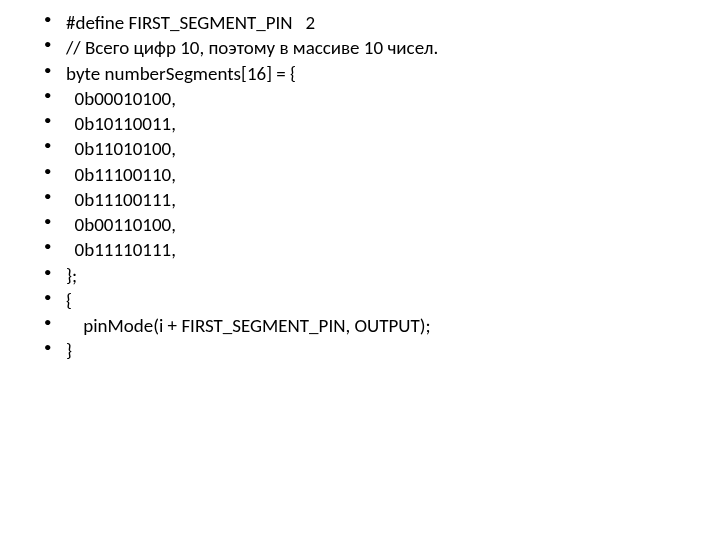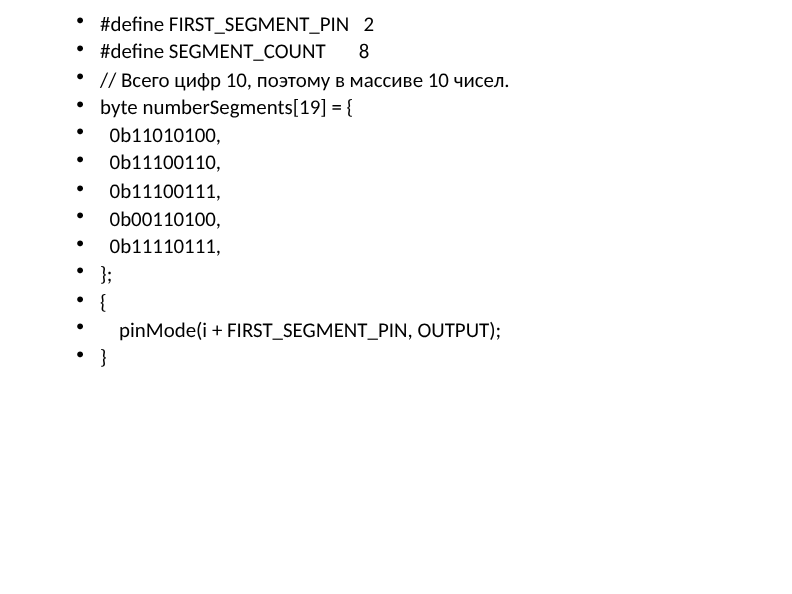--- a/index.html
+++ b/index.html
@@ -11,21 +11,21 @@
       width: 720px;
       height: 540px;
       background: #ffffff;
       font-family: Calibri, "Segoe UI", Arial, sans-serif;
       font-size: 19px;
       color: #000000;
       padding: 10px 0 0 0;
     }
     ul {
       list-style: none;
-      padding-left: 69px;
+      padding-left: 44px;
     }
     li {
       position: relative;
       line-height: 1.33;
       white-space: pre;
       padding-left: 22px;
     }
     li::before {
       content: "•";
       position: absolute;
@@ -33,23 +33,24 @@
       top: 0;
       font-size: 15px;
       color: #000;
     }
   </style>
 </head>
 <body>
 
 <ul>
   <li>#define FIRST_SEGMENT_PIN   2</li>
-  <li>#define SEGMENT_COUNT       8</li>
   <li>// Всего цифр 10, поэтому в массиве 10 чисел.</li>
-  <li>byte numberSegments[19] = {</li>
+  <li>byte numberSegments[16] = {</li>
+  <li>  0b00010100,</li>
+  <li>  0b10110011,</li>
   <li>  0b11010100,</li>
   <li>  0b11100110,</li>
   <li>  0b11100111,</li>
   <li>  0b00110100,</li>
   <li>  0b11110111,</li>
   <li>};</li>
   <li>{</li>
   <li>    pinMode(i + FIRST_SEGMENT_PIN, OUTPUT);</li>
   <li>}</li>
 </ul>

